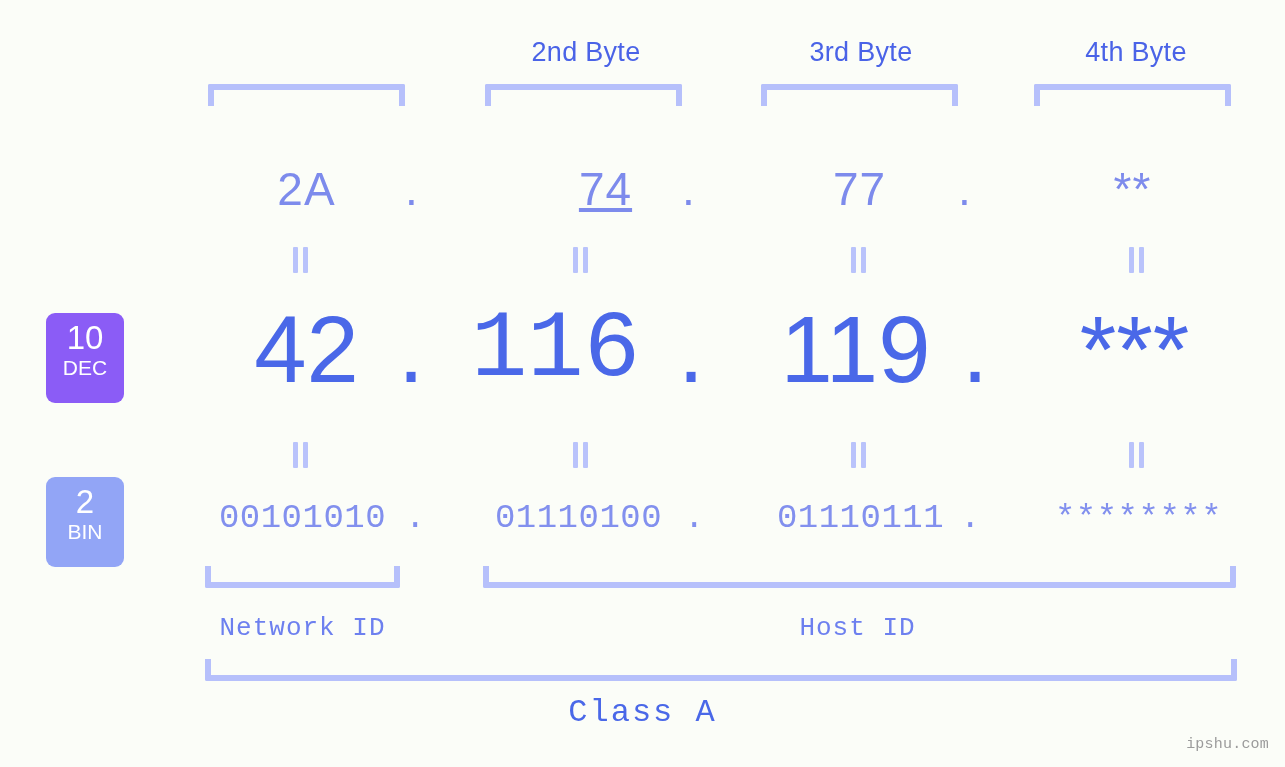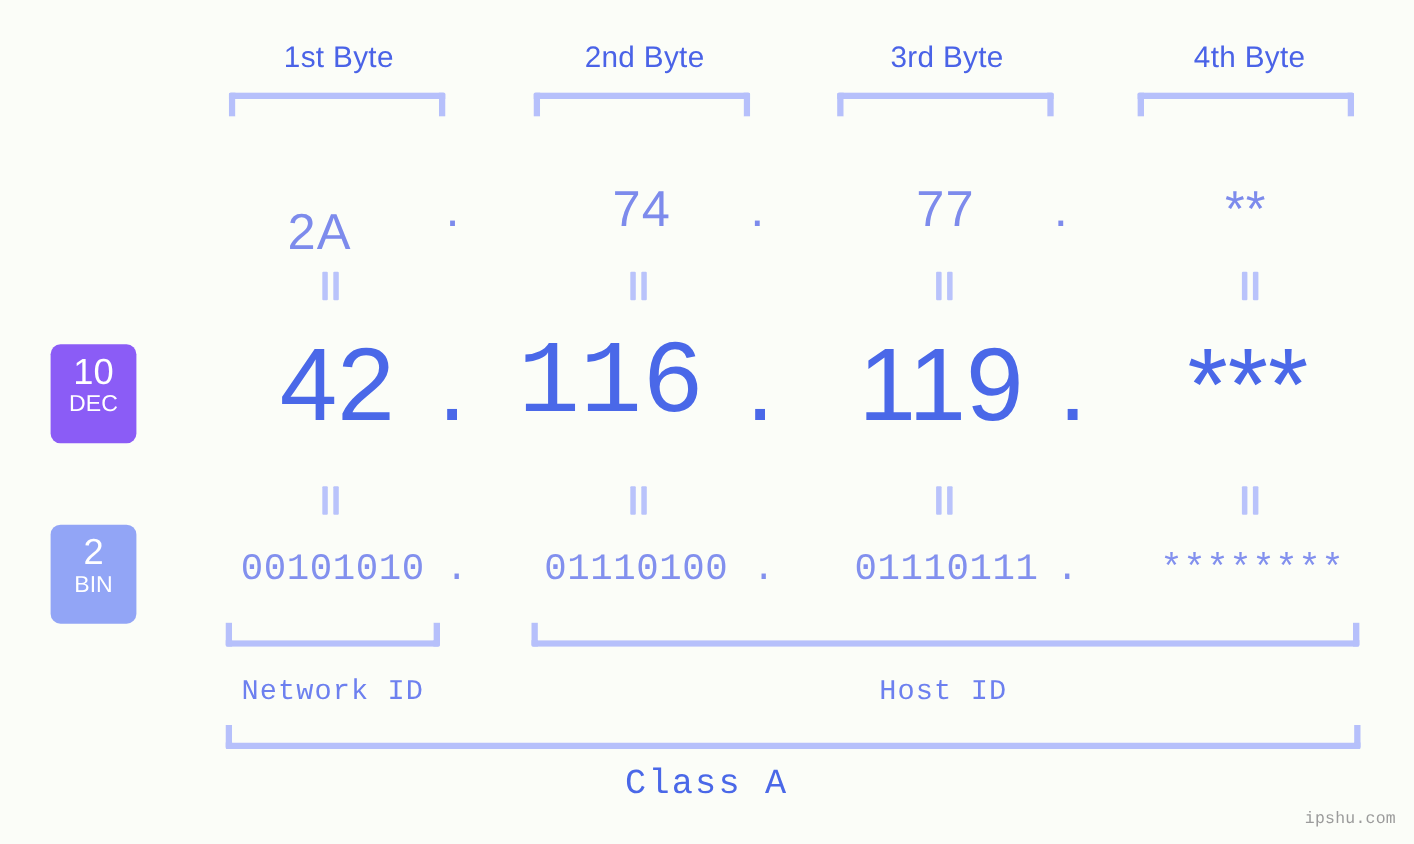--- a/index.html
+++ b/index.html
@@ -206,43 +206,42 @@
     font-family: "Liberation Mono", monospace;
     letter-spacing: 0.2px;
     margin-top: 22px;
   }
 </style>
 </head>
 <body>
 
 <div id="stage">
 
-  <div class="byte-label" style="left:192px; width:232px;">1st Byte</div>
   <div class="byte-label" style="left:470px; width:232px;">2nd Byte</div>
   <div class="byte-label" style="left:745px; width:232px;">3rd Byte</div>
   <div class="byte-label" style="left:1020px; width:232px;">4th Byte</div>
 
   <div class="bracket-top" style="left:208px; width:197px;"></div>
   <div class="bracket-top" style="left:485px; width:197px;"></div>
   <div class="bracket-top" style="left:761px; width:197px;"></div>
   <div class="bracket-top" style="left:1034px; width:197px;"></div>
 
   <div class="badge" id="badge-dec">
     <span class="num">10</span>
     <span class="base">DEC</span>
   </div>
   <div class="badge" id="badge-bin">
     <span class="num">2</span>
     <span class="base">BIN</span>
   </div>
 
   <div class="row-hex">
-    <div class="cell abs" style="left:192px; width:197px;margin-top:21px;">2A</div>
+    <div class="cell abs" style="left:208px; width:197px;">2A</div>
     <div class="dot abs" style="left:405px; width:80px;">.</div>
-    <div class="cell abs" style="left:485px; width:197px;">74</div>
+    <div class="cell abs" style="left:507px; width:197px;text-decoration:underline;">74</div>
     <div class="dot abs" style="left:682px; width:79px;">.</div>
     <div class="cell abs" style="left:761px; width:197px;">77</div>
     <div class="dot abs" style="left:958px; width:76px;">.</div>
     <div class="cell star-cell abs" style="left:1034px; width:197px;">**</div>
   </div>
 
   <div class="eq eq-top" style="left:290px;"></div>
   <div class="eq eq-top" style="left:570px;"></div>
   <div class="eq eq-top" style="left:848px;"></div>
   <div class="eq eq-top" style="left:1126px;"></div>

